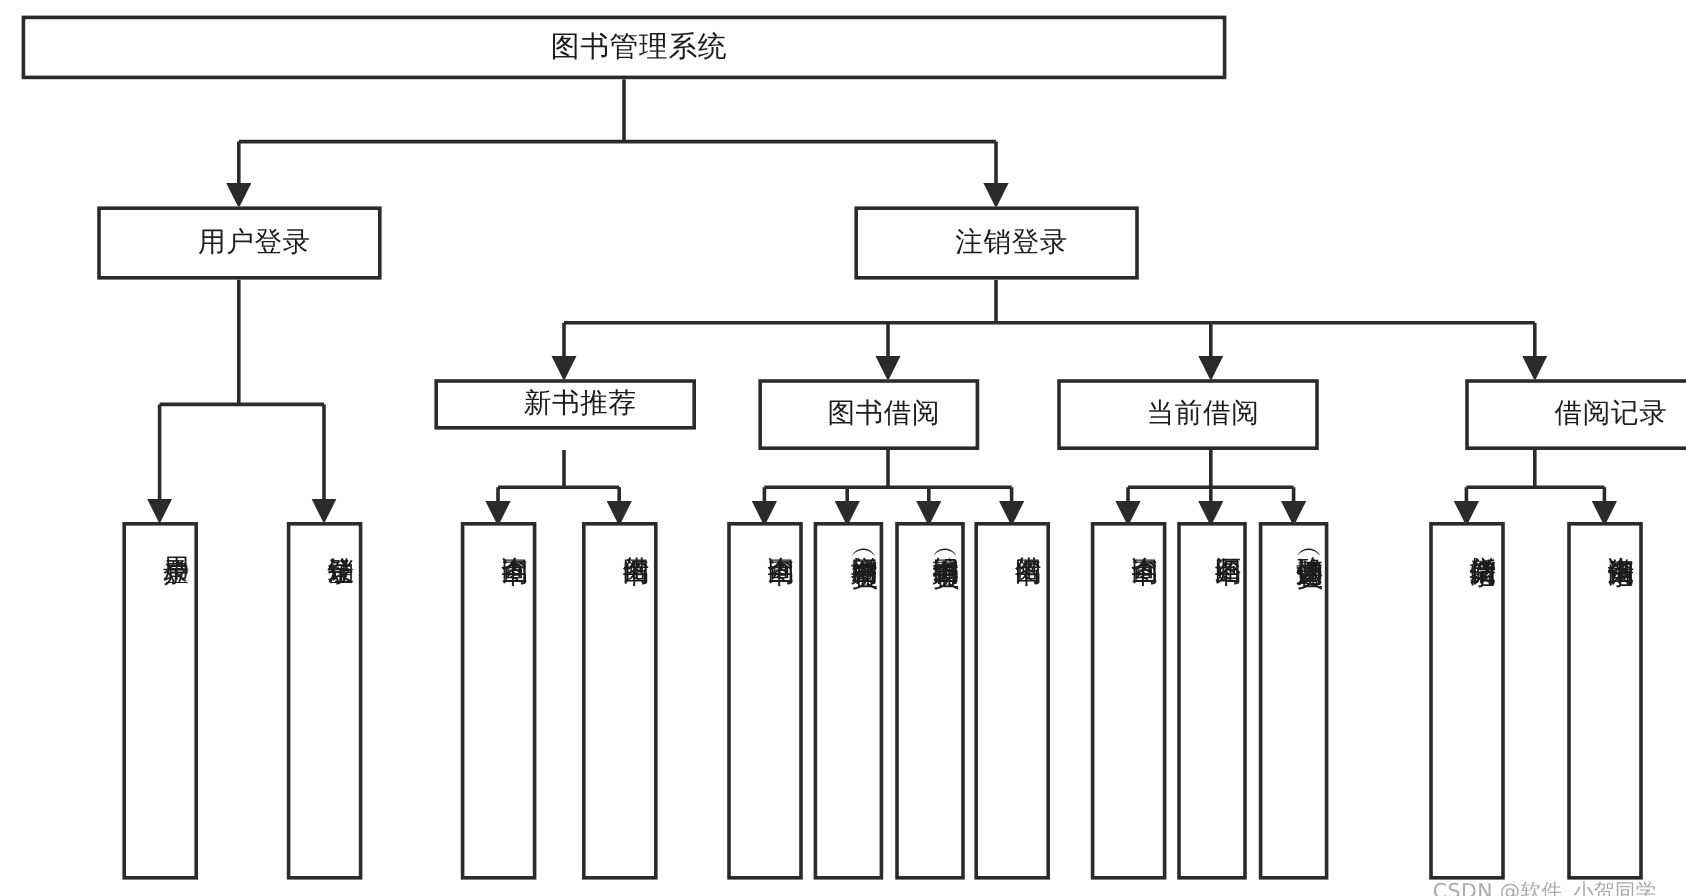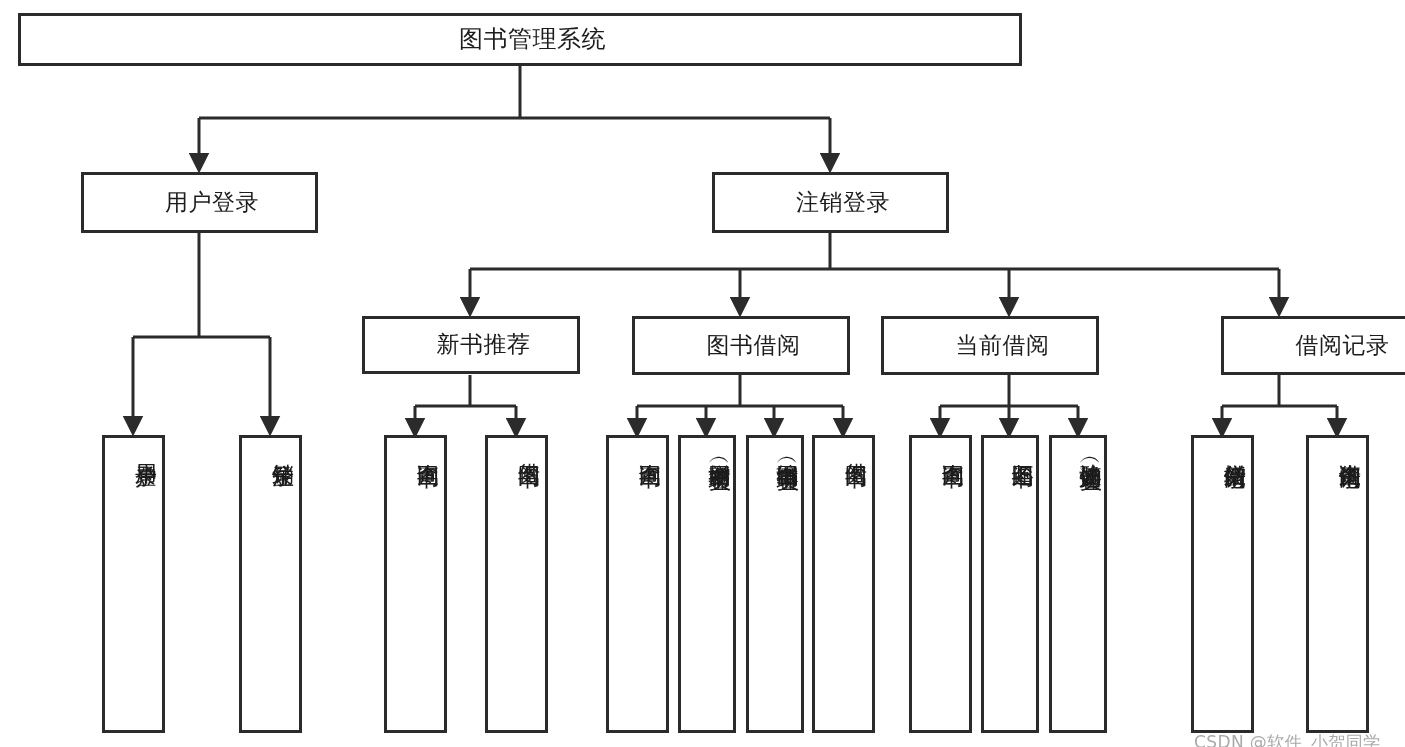--- a/index.html
+++ b/index.html
@@ -136,24 +136,24 @@
     <span class="label">图书管理系统</span>
   </div>
 
   <div class="node" style="left:81px; top:172px; width:237px; height:61px;">
     <span class="label">用户登录</span>
   </div>
   <div class="node" style="left:712px; top:172px; width:237px; height:61px;">
     <span class="label">注销登录</span>
   </div>
 
-  <div class="node" style="left:362px; top:316px; width:218px; height:58px;">
+  <div class="node" style="left:362px; top:316px; width:218px; height:42px;">
     <span class="label">新书推荐</span>
   </div>
-  <div class="node" style="left:632px; top:316px; width:218px; height:59px;">
+  <div class="node" style="left:632px; top:316px; width:184px; height:59px;">
     <span class="label">图书借阅</span>
   </div>
   <div class="node" style="left:881px; top:316px; width:218px; height:59px;">
     <span class="label">当前借阅</span>
   </div>
   <div class="node" style="left:1221px; top:316px; width:218px; height:59px;">
     <span class="label">借阅记录</span>
   </div>
 
   <div class="node leaf" style="left:102px; top:435px; width:63px; height:298px;">

